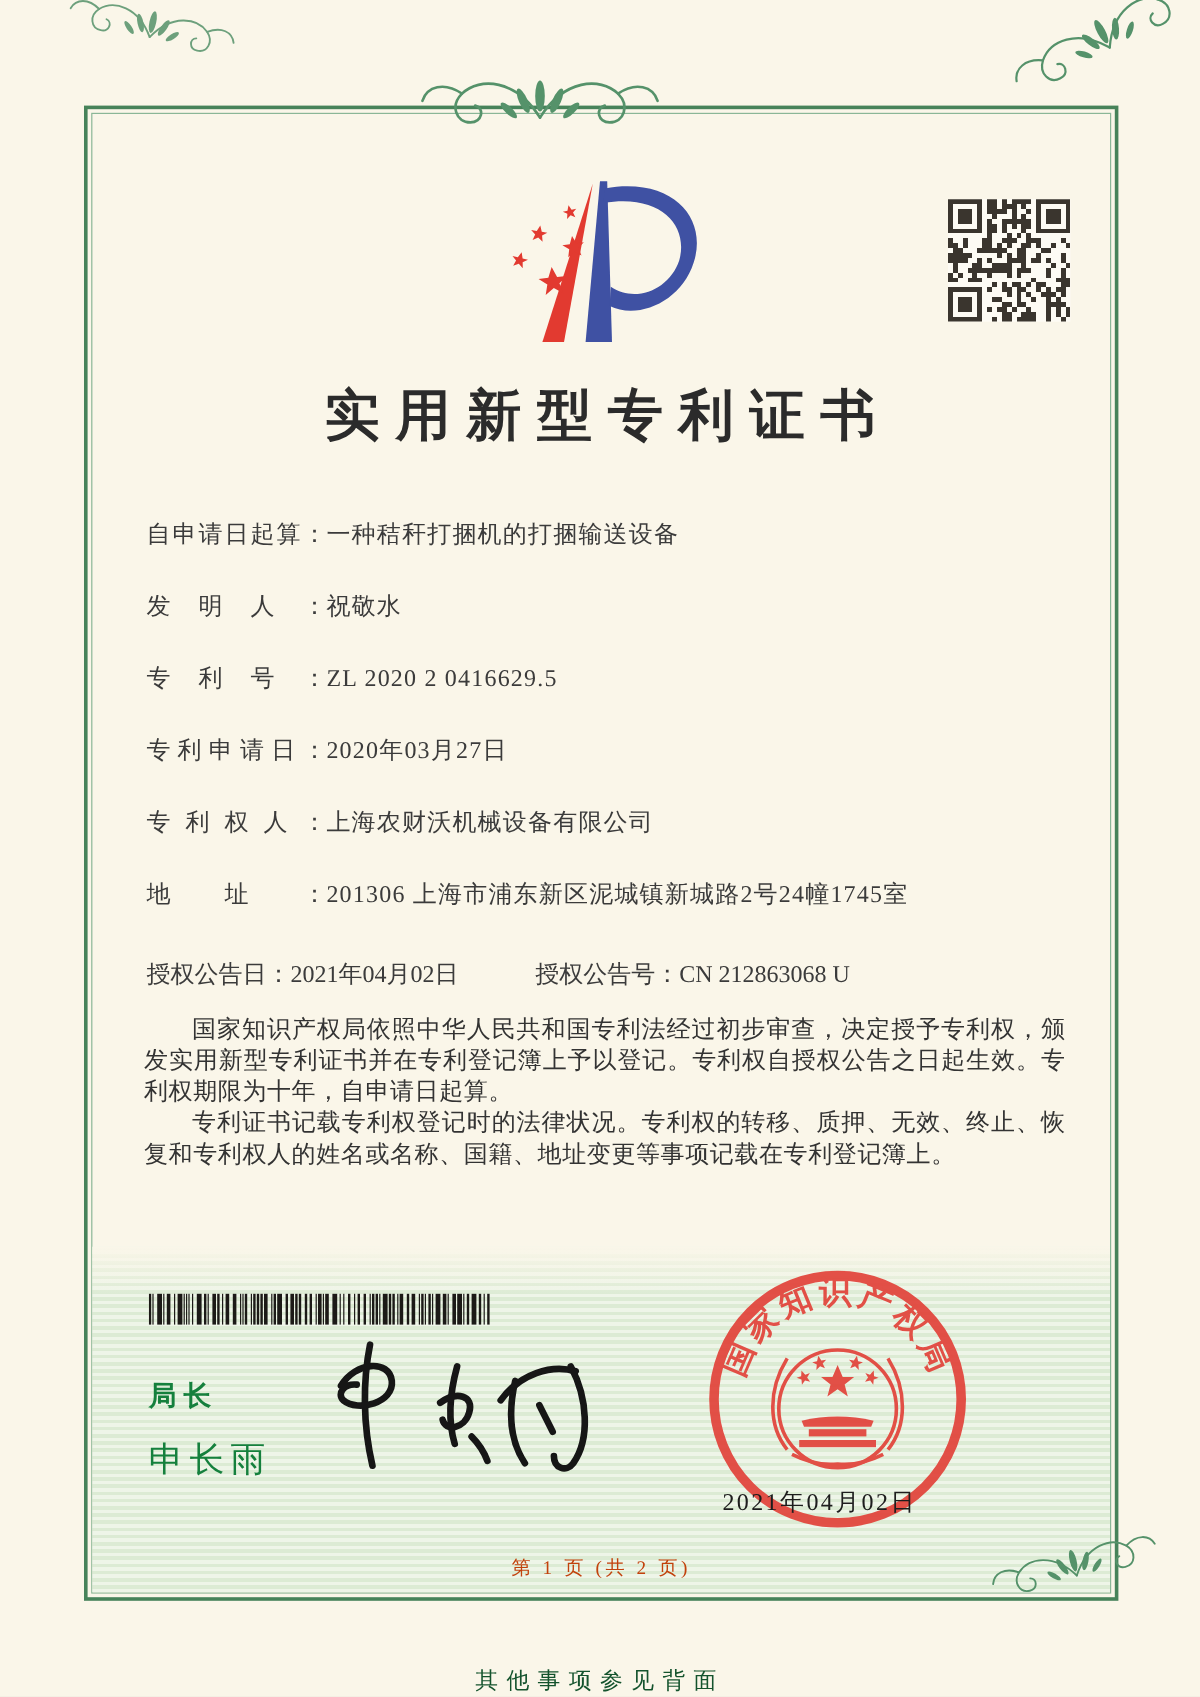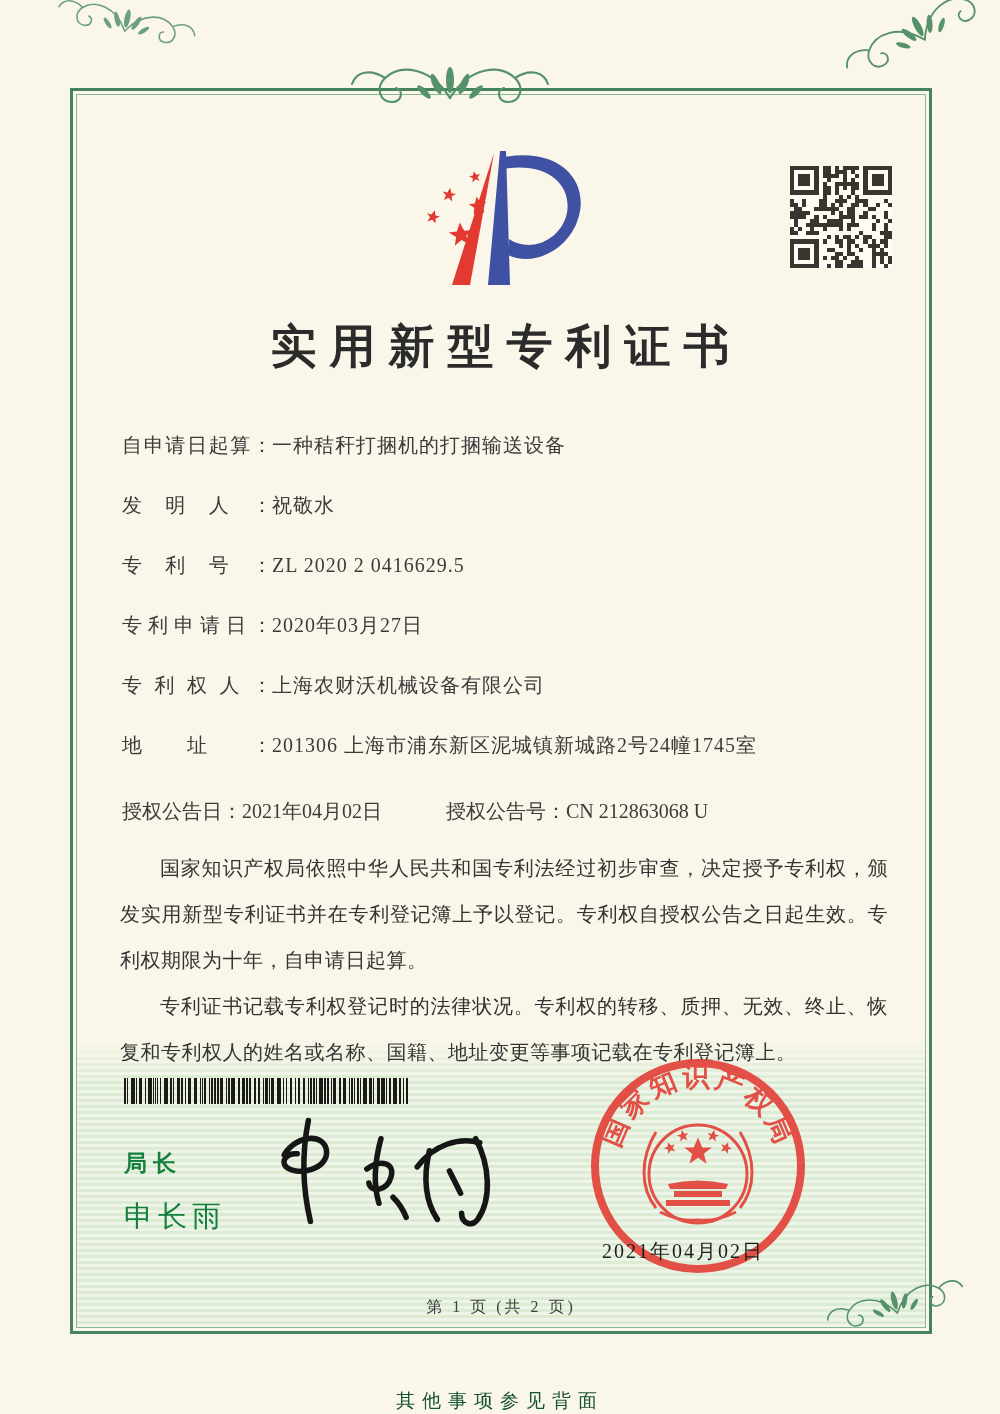--- a/index.html
+++ b/index.html
@@ -42,36 +42,36 @@
                font-size:20px; color:#3b3b3b; height:26px; }
   .flabel { display:inline-block; width:150px; flex-shrink:0;
             text-align:justify; text-align-last:justify; }
   .fvalue { letter-spacing:1px; white-space:nowrap; }
   .grant-row { position:absolute; left:122px; top:798px; display:flex;
                font-size:20px; color:#3b3b3b; z-index:3; white-space:nowrap; }
   .grant-pair + .grant-pair { margin-left:64px; }
   
   .body-text {
     position:absolute; left:120px; top:845px; width:768px; z-index:3;
-    font-size:20px; line-height:46px; color:#333; text-align:justify;
+    font-size:20px; line-height:26px; color:#333; text-align:justify;
     letter-spacing:0.5px;
   }
   .body-text p { text-indent:2em; }
   
   .barcode { position:absolute; left:124px; top:1078px; width:286px; height:26px; z-index:3; }
   .officer { position:absolute; left:124px; top:1148px; z-index:3;
              font-family:"Liberation Sans", sans-serif; color:#15803d; }
   .officer .o-title { font-size:23px; letter-spacing:6px; font-weight:600; }
   .officer .o-name  { font-size:29px; letter-spacing:5px; font-weight:400; margin-top:18px; }
   .signature { position:absolute; left:262px; top:1108px; z-index:3; }
   .seal { position:absolute; left:588px; top:1056px; z-index:3; opacity:0.93; }
   .seal-date { position:absolute; left:602px; top:1238px; z-index:4;
                font-size:20px; letter-spacing:2px; color:#1d1d1d; white-space:nowrap; }
   .page-footer { position:absolute; left:70px; width:862px; top:1297px; z-index:3;
-                 text-align:center; font-size:16px; letter-spacing:3px; color:#404040; }
+                 text-align:center; font-size:16px; letter-spacing:3px; color:#c2410c; }
   .back-note { position:absolute; left:0; width:100%; top:1360px; z-index:3;
                text-align:center; font-size:19px; letter-spacing:7px; color:#14532d;margin-top:28px; }
 </style>
 </head>
 <body>
 
 <div class="page">
 
   <svg width="0" height="0" style="position:absolute">
     <defs>

